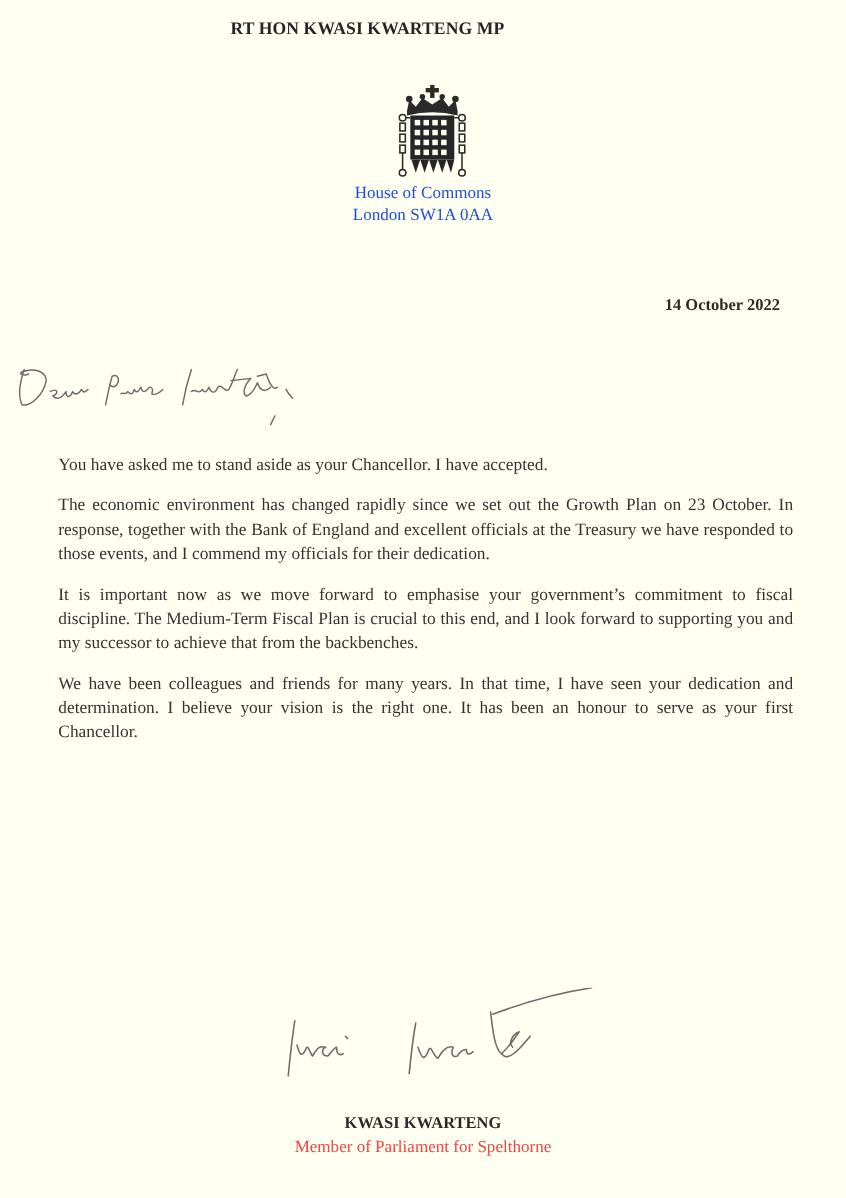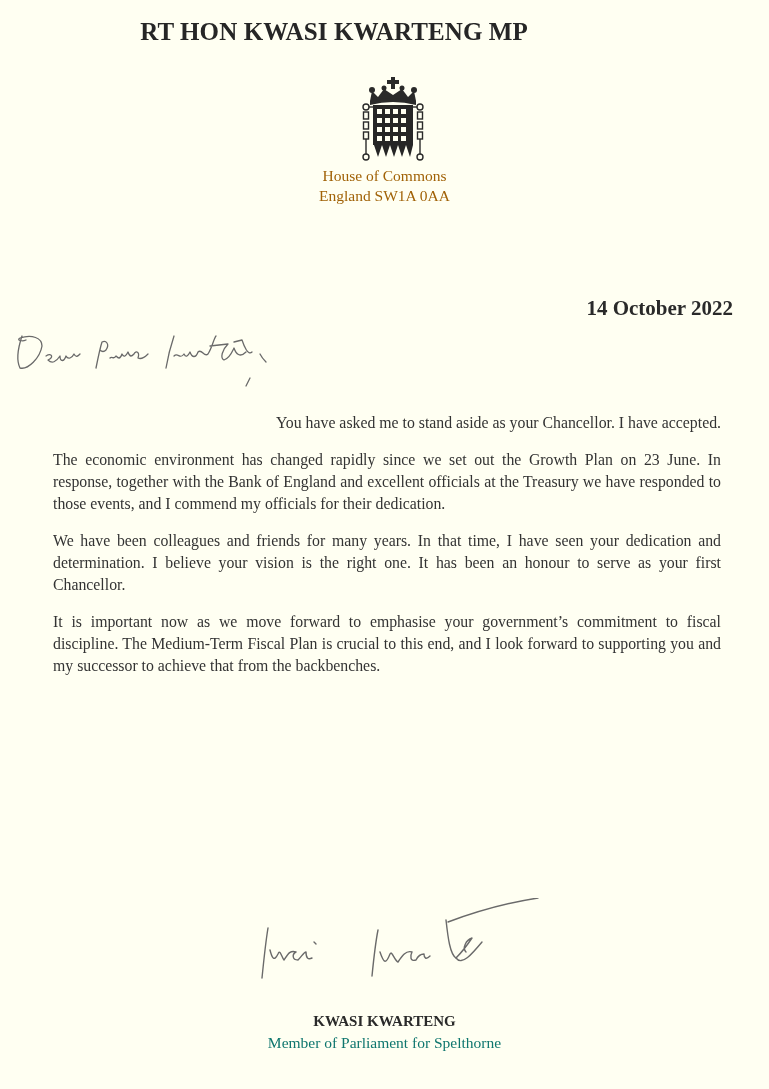--- a/index.html
+++ b/index.html
@@ -6,49 +6,49 @@
   body {
     width: 769px; height: 1089px;
     background: #fffff2;
     font-family: "Liberation Serif", "DejaVu Serif", serif;
     color: #2f2f2f;
     position: relative;
     overflow: hidden;
   }
   .letterhead-title {
     position: absolute; left: 0; width: 668px; top: 18px;
-    text-align: center; font-weight: bold; font-size: 25px; letter-spacing: 0.1px;
+    text-align: center; font-weight: bold; font-size: 16px; letter-spacing: 0.1px;
     color: #262626;
   }
   .crest {
     position: absolute; left: 360px; top: 77px; width: 66px; height: 86px;
   }
   .address {
     position: absolute; left: 0; width: 769px; top: 166px;
-    text-align: center; font-size: 15.5px; line-height: 20px; color: #a16207;
+    text-align: center; font-size: 15.5px; line-height: 20px; color: #1d4ed8;
   }
   .date {
-    position: absolute; right: 36px; top: 270px;
-    font-weight: bold; font-size: 21px; color: #2a2a2a; margin-top: 26px;
+    position: absolute; right: 60px; top: 270px;
+    font-weight: bold; font-size: 15px; color: #2a2a2a;
   }
   .salutation { position: absolute; left: 8px; top: 328px; width: 370px; height: 60px; }
   .body-text {
     position: absolute; left: 53px; width: 668px; top: 412px;
     font-size: 15.8px; line-height: 22.2px; color: #333;
   }
   .body-text p { margin: 0 0 14.5px 0; text-align: justify; }
-  .body-text p.left { text-align: right; }
+  .body-text p.left { text-align: left; }
   .signature { position: absolute; left: 250px; top: 898px; width: 370px; height: 92px; }
   .sign-name {
     position: absolute; left: 0; width: 769px; top: 1013px; text-align: center;
     font-weight: bold; font-size: 15px; color: #2a2a2a;
   }
   .sign-role {
     position: absolute; left: 0; width: 769px; top: 1034px; text-align: center;
-    font-size: 15.5px; color: #0f766e;
+    font-size: 15.5px; color: #ef4444;
   }
   .sr-only { position: absolute; width: 1px; height: 1px; overflow: hidden; clip: rect(0 0 0 0); }
 </style>
 </head>
 <body>
 
 <div>
 
   <div class="letterhead-title">RT HON KWASI KWARTENG MP</div>
 
@@ -106,21 +106,21 @@
       <rect x="57.5" y="55" width="5" height="7"></rect>
       <circle cx="60" cy="80" r="3"></circle>
       <line x1="60" y1="62" x2="60" y2="77"></line>
       <line x1="9" y1="30" x2="13" y2="30"></line>
       <line x1="53" y1="30" x2="57" y2="30"></line>
     </g>
   </svg>
 
   <div class="address">
     <div>House of Commons</div>
-    <div>England SW1A 0AA</div>
+    <div>London SW1A 0AA</div>
   </div>
 
   <div class="date">14 October 2022</div>
 
   <div class="salutation">
     <span class="sr-only">Dear Prime Minister,</span>
     <svg width="370" height="60" viewBox="0 0 370 60" fill="none" stroke="#6a6a6a" stroke-width="1.3" stroke-linecap="round" stroke-linejoin="round">
 
       <path d="M14 8 C10 20 8 32 12 40 C20 42 32 30 34 18 C34 10 24 6 12 10 C8 12 14 14 18 12"></path>
       <path d="M38 28 C44 24 46 30 40 32 C44 36 48 34 52 28 C52 34 56 34 58 28 C60 32 64 30 66 26 C68 30 70 28 72 26"></path>
@@ -130,23 +130,23 @@
 
       <path d="M158 40 C160 28 164 14 166 8"></path>
       <path d="M166 28 C170 24 172 32 176 26 C178 30 180 28 182 24 C184 30 188 30 190 24 C194 20 196 30 200 26 C204 20 206 10 208 8 M202 18 L220 16 C214 22 212 30 216 32 C222 30 224 24 226 20 C228 26 232 30 238 24 M226 14 L234 12 C236 18 240 28 244 24"></path>
       <path d="M252 26 C254 30 256 32 258 34"></path>
       <path d="M242 50 L238 58"></path>
     </svg>
   </div>
 
   <div class="body-text">
     <p class="left">You have asked me to stand aside as your Chancellor. I have accepted.</p>
-    <p>The economic environment has changed rapidly since we set out the Growth Plan on 23 June. In response, together with the Bank of England and excellent officials at the Treasury we have responded to those events, and I commend my officials for their dedication.</p>
+    <p>The economic environment has changed rapidly since we set out the Growth Plan on 23 October. In response, together with the Bank of England and excellent officials at the Treasury we have responded to those events, and I commend my officials for their dedication.</p>
+    <p>It is important now as we move forward to emphasise your government’s commitment to fiscal discipline. The Medium-Term Fiscal Plan is crucial to this end, and I look forward to supporting you and my successor to achieve that from the backbenches.</p>
     <p>We have been colleagues and friends for many years. In that time, I have seen your dedication and determination. I believe your vision is the right one. It has been an honour to serve as your first Chancellor.</p>
-    <p>It is important now as we move forward to emphasise your government’s commitment to fiscal discipline. The Medium-Term Fiscal Plan is crucial to this end, and I look forward to supporting you and my successor to achieve that from the backbenches.</p>
   </div>
 
   <div class="signature">
     <span class="sr-only">Kwasi Kwarteng</span>
     <svg width="370" height="92" viewBox="0 0 370 92" fill="none" stroke="#6a6a6a" stroke-width="1.4" stroke-linecap="round" stroke-linejoin="round">
 
       <path d="M12 80 C14 60 16 42 18 30"></path>
       <path d="M20 52 C22 60 24 64 28 56 C30 50 32 60 34 62 C38 56 40 52 46 54 C42 56 42 62 48 62 C52 58 54 54 56 54 C56 60 58 62 62 60"></path>
       <path d="M64 44 L66 46"></path>
 

